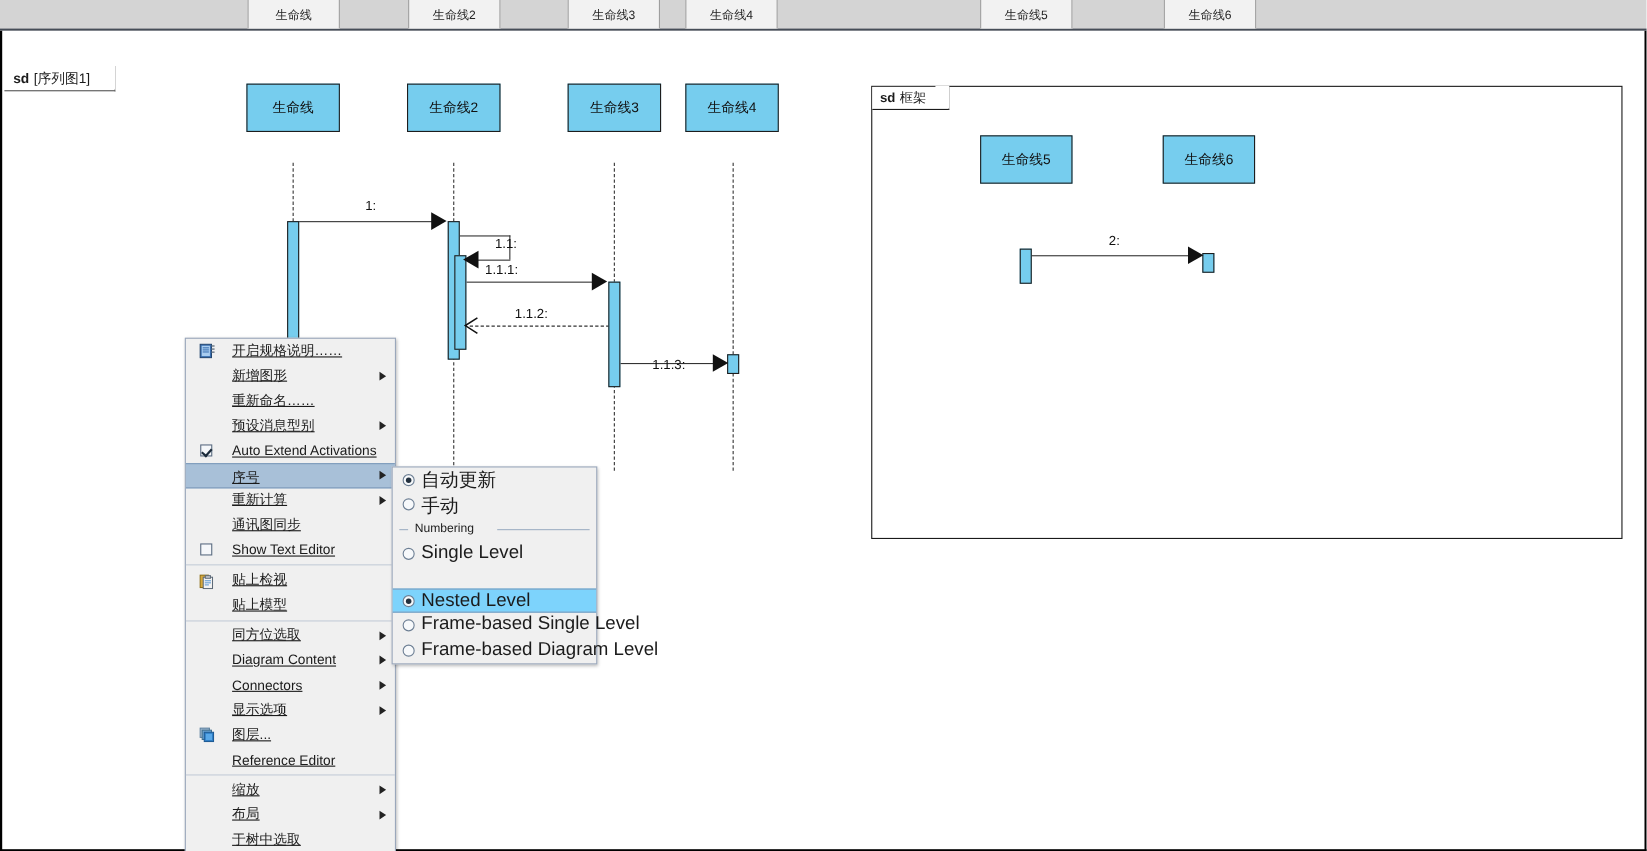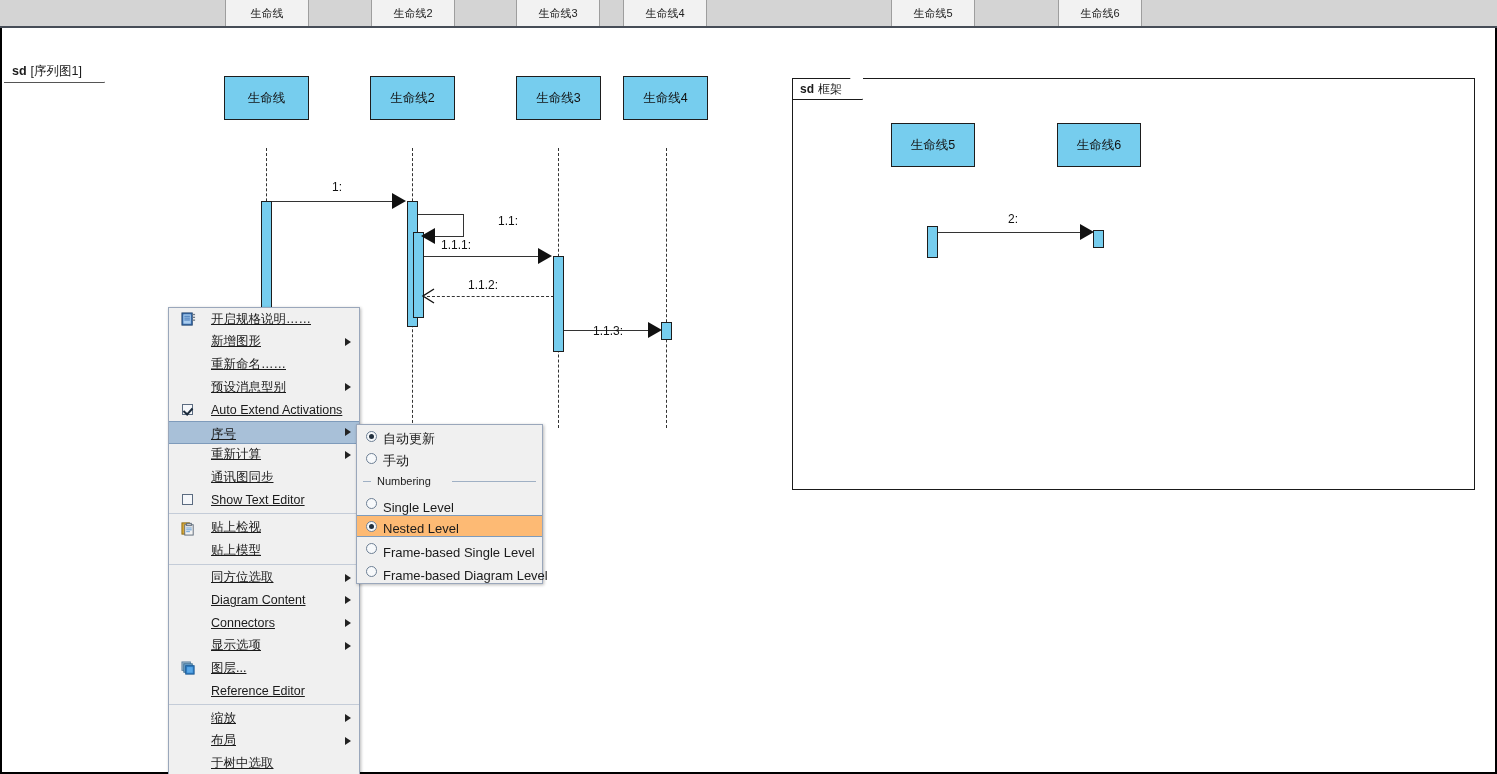--- a/index.html
+++ b/index.html
@@ -186,28 +186,29 @@
     border:solid #1a2a3a;border-width:0 2px 2px 0;
     transform:rotate(42deg);
   }
   .ctx-icon{
     position:absolute;left:12px;top:50%;margin-top:-7px;
     width:15px;height:15px;
   }
   
   #submenu .sub-item{
     position:relative;height:22.6px;
-    display:flex;align-items:flex-end;
+    display:flex;align-items:flex-start;
     padding-left:26px;padding-right:14px;
-    white-space:nowrap;box-sizing:border-box;font-size:13px;
+    white-space:nowrap;box-sizing:border-box;font-size:17px;
   }
   #submenu .sub-item.sel{
-    background:#fdba74;
+    background:#7dd3fc;
     border-top:1px solid #7e9bbb;
     border-bottom:1px solid #7e9bbb;
+    margin-top:20px;
   }
   .radio{
     position:absolute;left:9px;top:50%;margin-top:-5.5px;
     width:11px;height:11px;border-radius:50%;
     border:1px solid #6d7f94;background:#f7f9fb;box-sizing:border-box;
   }
   .radio.on:after{
     content:"";position:absolute;left:2px;top:2px;
     width:5px;height:5px;border-radius:50%;background:#23313f;
   }
@@ -265,21 +266,21 @@
   <div class="activation" style="left:659px;top:294px;width:11px;height:18px;"></div>
 
   <div class="msg-line" style="left:264px;top:173px;width:128px;"></div>
   <div class="arrow-solid-r" style="left:390px;top:165px;"></div>
   <div class="msg-label" style="left:330px;top:152px;">1:</div>
 
   <div class="msg-line" style="left:416px;top:186px;width:46px;"></div>
   <div class="msg-vert" style="left:461px;top:186px;height:22px;"></div>
   <div class="msg-line" style="left:430px;top:208px;width:32px;"></div>
   <div class="arrow-solid-l" style="left:419px;top:200px;"></div>
-  <div class="msg-label" style="left:496px;top:186px;">1.1:</div>
+  <div class="msg-label" style="left:448px;top:186px;">1.1:</div>
 
   <div class="msg-line" style="left:422px;top:228px;width:116px;"></div>
   <div class="arrow-solid-r" style="left:536px;top:220px;"></div>
   <div class="msg-label" style="left:439px;top:210px;">1.1.1:</div>
 
   <div class="msg-line dashed" style="left:425px;top:268px;width:127px;"></div>
   <svg class="arrow-open-l" style="left:419px;top:260px;" viewBox="0 0 14 16">
     <polyline points="13,1 2,8 13,15" fill="none" stroke="#111" stroke-width="1.4"></polyline>
   </svg>
   <div class="msg-label" style="left:466px;top:250px;">1.1.2:</div>

